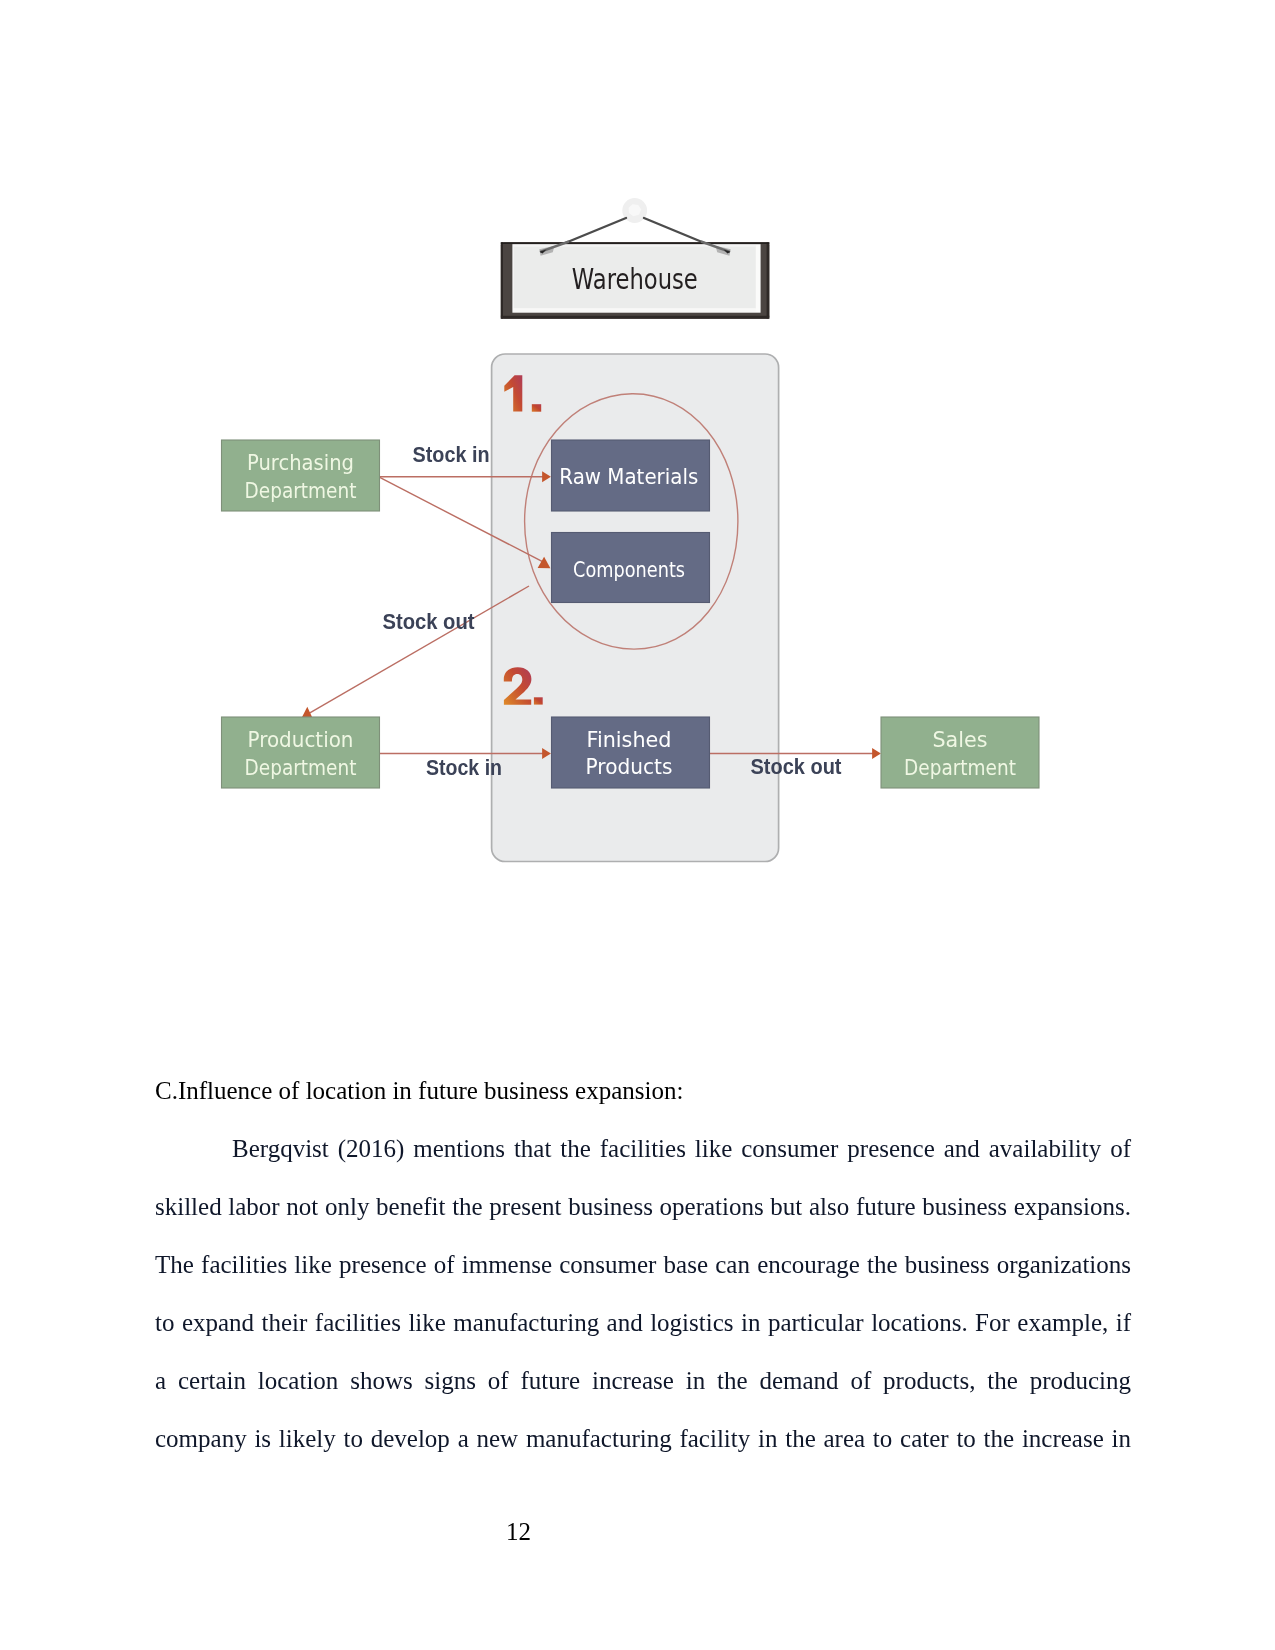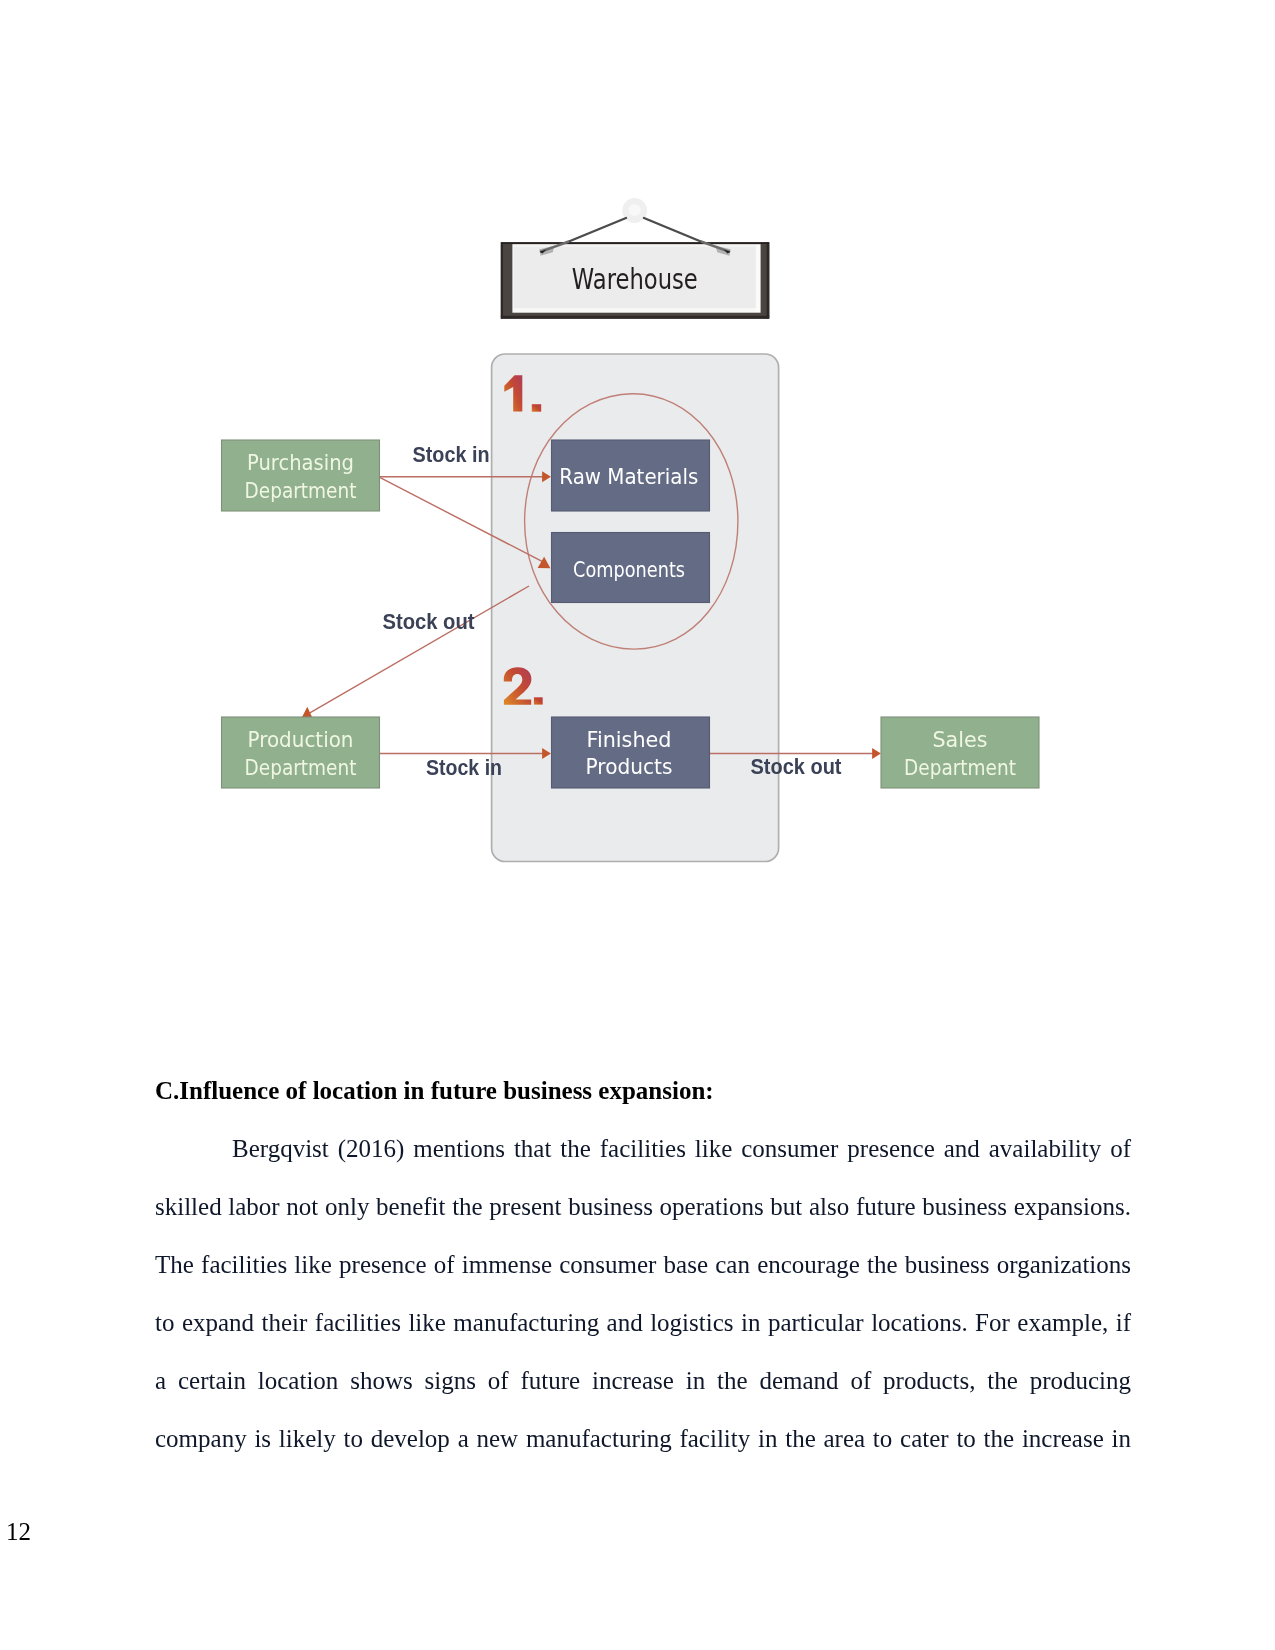--- a/index.html
+++ b/index.html
@@ -6,23 +6,23 @@
   html,body{margin:0;padding:0;}
   body{width:1275px;height:1650px;background:#ffffff;font-family:"Liberation Serif",serif;overflow:hidden;position:relative;}
   .page{position:absolute;left:6px;top:0;width:1275px;height:1650px;background:#fff;padding-left:8px;}
   #figure{position:absolute;left:0;top:0;}
   .signtext{font-family:"DejaVu Sans",sans-serif;font-size:28.5px;fill:#231f20;}
   .nodetext{font-family:"DejaVu Sans",sans-serif;font-size:20.5px;}
   .nodetext.ext{fill:#eff7e3;}
   .nodetext.stk{fill:#ffffff;}
   .edgelabel{font-family:"Liberation Sans",sans-serif;font-weight:bold;font-size:22px;fill:#3b4257;}
   .body-text{position:absolute;left:149px;top:1062px;width:976px;}
-  h2.heading{font-size:25px;font-weight:bold;color:#000;margin:0;line-height:58px;letter-spacing:0;}
+  h2.heading{font-size:25px;font-weight:normal;color:#000;margin:0;line-height:58px;letter-spacing:0;}
   p.para{font-size:25px;color:#0f172a;margin:0;line-height:58px;text-align:justify;text-align-last:justify;text-indent:77px;}
-  .pageno{position:absolute;left:0;top:1518px;width:1025px;text-align:left;font-size:25px;color:#000;}
+  .pageno{position:absolute;left:0;top:1518px;width:1025px;text-align:center;font-size:25px;color:#000;}
 </style>
 </head>
 <body>
 
 <div class="page">
 
   <svg id="figure" viewBox="0 0 1275 1050" width="1275" height="1050">
     <defs>
       <linearGradient id="numgrad" x1="0" y1="0" x2="1" y2="0">
         <stop offset="0%" stop-color="#e08a27"></stop>

